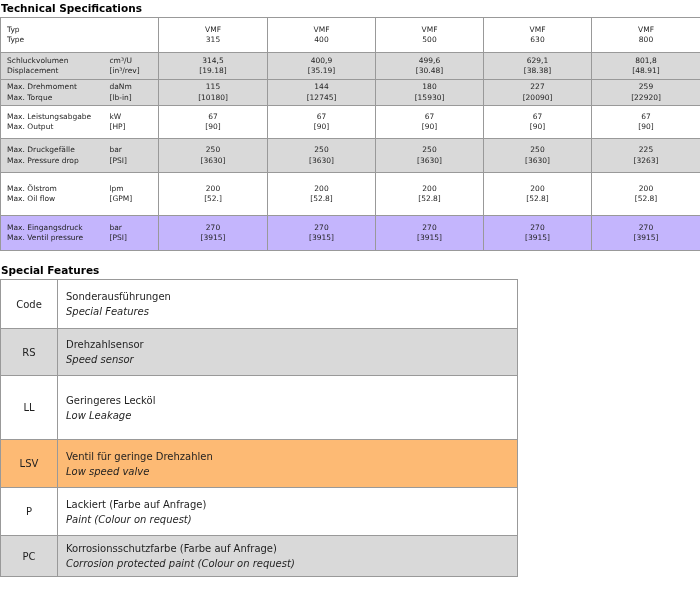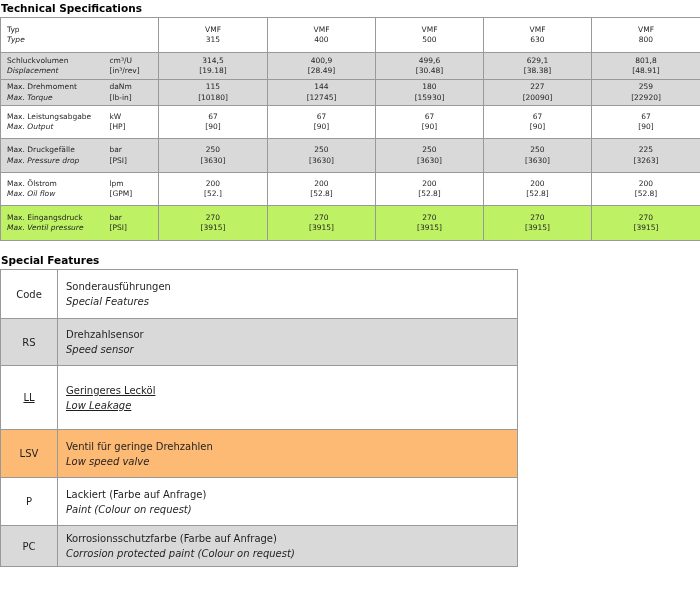--- a/index.html
+++ b/index.html
@@ -27,21 +27,21 @@
   table.spec td {
     border: 1px solid #999999;
     vertical-align: middle;
     padding: 2px 2px;
     margin-top: 44px;
   }
   table.spec td.lab  { border-right: none; padding-left: 6px; }
   table.spec td.unit { border-left: none;  padding-left: 3px; }
   table.spec td.val  { text-align: center; padding: 2px 1px; }
   .spec .de, .spec .u, .spec td.val div { font-size: 7.5px; line-height: 10.5px; }
-  .spec .en { font-size: 7.5px; line-height: 10.5px; font-style: italic; }
+  .spec .en { font-size: 7.5px; line-height: 10.5px; }
 
   
   table.features { width: 517px; border: 1px solid #5e5e5e; }
   table.features td { border: 1px solid #999999; vertical-align: middle; }
   table.features td.code { text-align: center; font-size: 10px; padding: 2px; }
   table.features td.desc { padding: 4px 6px 4px 8px; }
   .fde { font-size: 10px; line-height: 15px; }
   .fen { font-size: 10px; line-height: 15px; font-style: italic; }
 </style>
 </head>
@@ -96,21 +96,21 @@
           <td class="unit">
             <div class="u">cm³/U</div>
             <div class="u">[in³/rev]</div>
           </td>
           <td class="val">
             <div>314,5</div>
             <div>[19.18]</div>
           </td>
           <td class="val">
             <div>400,9</div>
-            <div>[28.49]</div>
+            <div>[35.19]</div>
           </td>
           <td class="val">
             <div>499,6</div>
             <div>[30.48]</div>
           </td>
           <td class="val">
             <div>629,1</div>
             <div>[38.38]</div>
           </td>
           <td class="val">
@@ -201,21 +201,21 @@
           </td>
           <td class="val">
             <div>250</div>
             <div>[3630]</div>
           </td>
           <td class="val">
             <div>225</div>
             <div>[3263]</div>
           </td>
         </tr>
-        <tr style="height: 33px;">
+        <tr style="height: 43px;">
           <td class="lab">
             <div class="de">Max. Ölstrom</div>
             <div class="en">Max. Oil flow</div>
           </td>
           <td class="unit">
             <div class="u">lpm</div>
             <div class="u">[GPM]</div>
           </td>
           <td class="val">
             <div>200</div>
@@ -231,21 +231,21 @@
           </td>
           <td class="val">
             <div>200</div>
             <div>[52.8]</div>
           </td>
           <td class="val">
             <div>200</div>
             <div>[52.8]</div>
           </td>
         </tr>
-        <tr style="height: 35px; background: #bef264;">
+        <tr style="height: 35px; background: #c4b5fd;">
           <td class="lab">
             <div class="de">Max. Eingangsdruck</div>
             <div class="en">Max. Ventil pressure</div>
           </td>
           <td class="unit">
             <div class="u">bar</div>
             <div class="u">[PSI]</div>
           </td>
           <td class="val">
             <div>270</div>
@@ -286,21 +286,21 @@
             <div class="fen">Special Features</div>
           </td>
         </tr>
         <tr style="height: 47px; background: rgb(217, 217, 217);">
           <td class="code">RS</td>
           <td class="desc">
             <div class="fde">Drehzahlsensor</div>
             <div class="fen">Speed sensor</div>
           </td>
         </tr>
-        <tr style="height: 64px; text-decoration: underline;">
+        <tr style="height: 64px;">
           <td class="code">LL</td>
           <td class="desc">
             <div class="fde">Geringeres Lecköl</div>
             <div class="fen">Low Leakage</div>
           </td>
         </tr>
         <tr style="height: 48px; background: #fdba74;">
           <td class="code">LSV</td>
           <td class="desc">
             <div class="fde">Ventil für geringe Drehzahlen</div>

